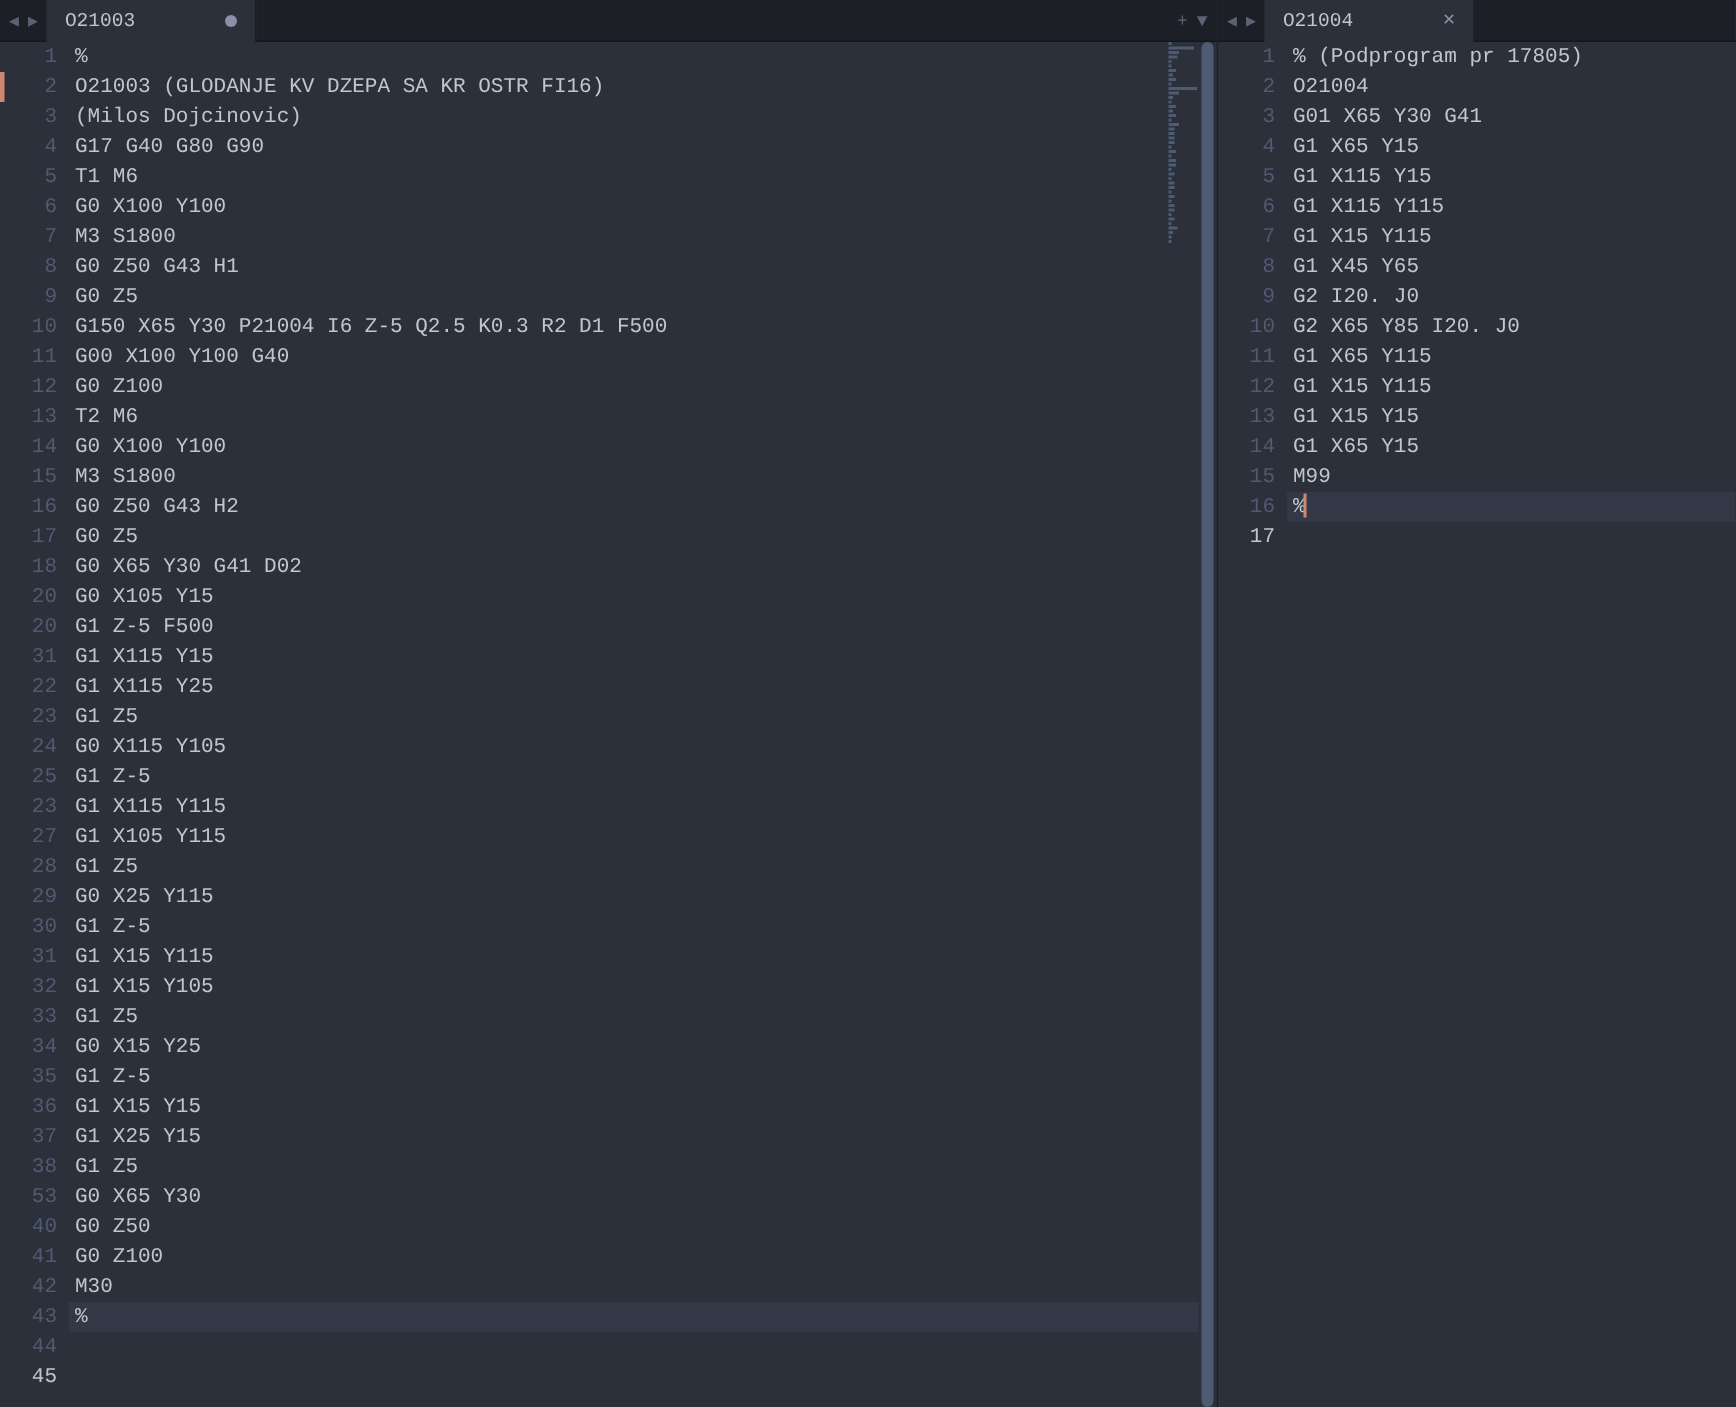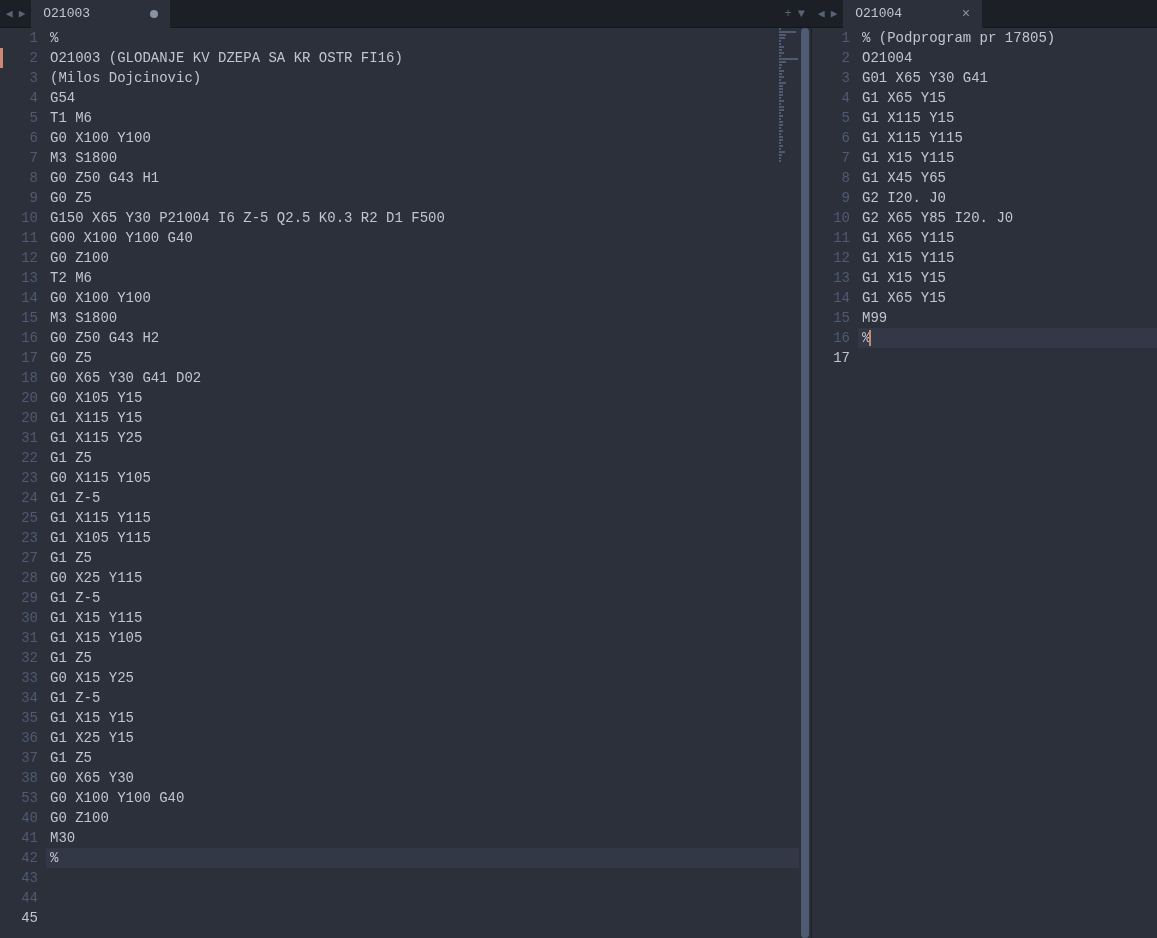--- a/index.html
+++ b/index.html
@@ -236,56 +236,57 @@
           <div class="gutter-line">41</div>
           <div class="gutter-line">42</div>
           <div class="gutter-line">43</div>
           <div class="gutter-line">44</div>
           <div class="gutter-line active">45</div>
         </div>
       <div class="code-area" id="left-code">
           <div class="code-line">%</div>
           <div class="code-line">O21003 (GLODANJE KV DZEPA SA KR OSTR FI16)</div>
           <div class="code-line">(Milos Dojcinovic)</div>
-          <div class="code-line">G54</div>
+          <div class="code-line">G17 G40 G80 G90</div>
           <div class="code-line">T1 M6</div>
           <div class="code-line">G0 X100 Y100</div>
           <div class="code-line">M3 S1800</div>
           <div class="code-line">G0 Z50 G43 H1</div>
           <div class="code-line">G0 Z5</div>
           <div class="code-line">G150 X65 Y30 P21004 I6 Z-5 Q2.5 K0.3 R2 D1 F500</div>
           <div class="code-line">G00 X100 Y100 G40</div>
           <div class="code-line">G0 Z100</div>
           <div class="code-line">T2 M6</div>
           <div class="code-line">G0 X100 Y100</div>
           <div class="code-line">M3 S1800</div>
           <div class="code-line">G0 Z50 G43 H2</div>
           <div class="code-line">G0 Z5</div>
           <div class="code-line">G0 X65 Y30 G41 D02</div>
           <div class="code-line">G0 X105 Y15</div>
+          <div class="code-line">G1 Z-5 F500</div>
           <div class="code-line">G1 X115 Y15</div>
           <div class="code-line">G1 X115 Y25</div>
           <div class="code-line">G1 Z5</div>
           <div class="code-line">G0 X115 Y105</div>
           <div class="code-line">G1 Z-5</div>
           <div class="code-line">G1 X115 Y115</div>
           <div class="code-line">G1 X105 Y115</div>
           <div class="code-line">G1 Z5</div>
           <div class="code-line">G0 X25 Y115</div>
           <div class="code-line">G1 Z-5</div>
           <div class="code-line">G1 X15 Y115</div>
           <div class="code-line">G1 X15 Y105</div>
           <div class="code-line">G1 Z5</div>
           <div class="code-line">G0 X15 Y25</div>
           <div class="code-line">G1 Z-5</div>
           <div class="code-line">G1 X15 Y15</div>
           <div class="code-line">G1 X25 Y15</div>
           <div class="code-line">G1 Z5</div>
           <div class="code-line">G0 X65 Y30</div>
-          <div class="code-line">G0 X100 Y100 G40</div>
+          <div class="code-line">G0 Z50</div>
           <div class="code-line">G0 Z100</div>
           <div class="code-line">M30</div>
           <div class="code-line highlight">%</div>
         </div>
     </div>
     <div class="minimap" id="left-minimap">
         <div class="minimap-line" style="width: 2px;"></div>
         <div class="minimap-line" style="width: 16.8px;"></div>
         <div class="minimap-line" style="width: 7.2px;"></div>
         <div class="minimap-line" style="width: 6px;"></div>

